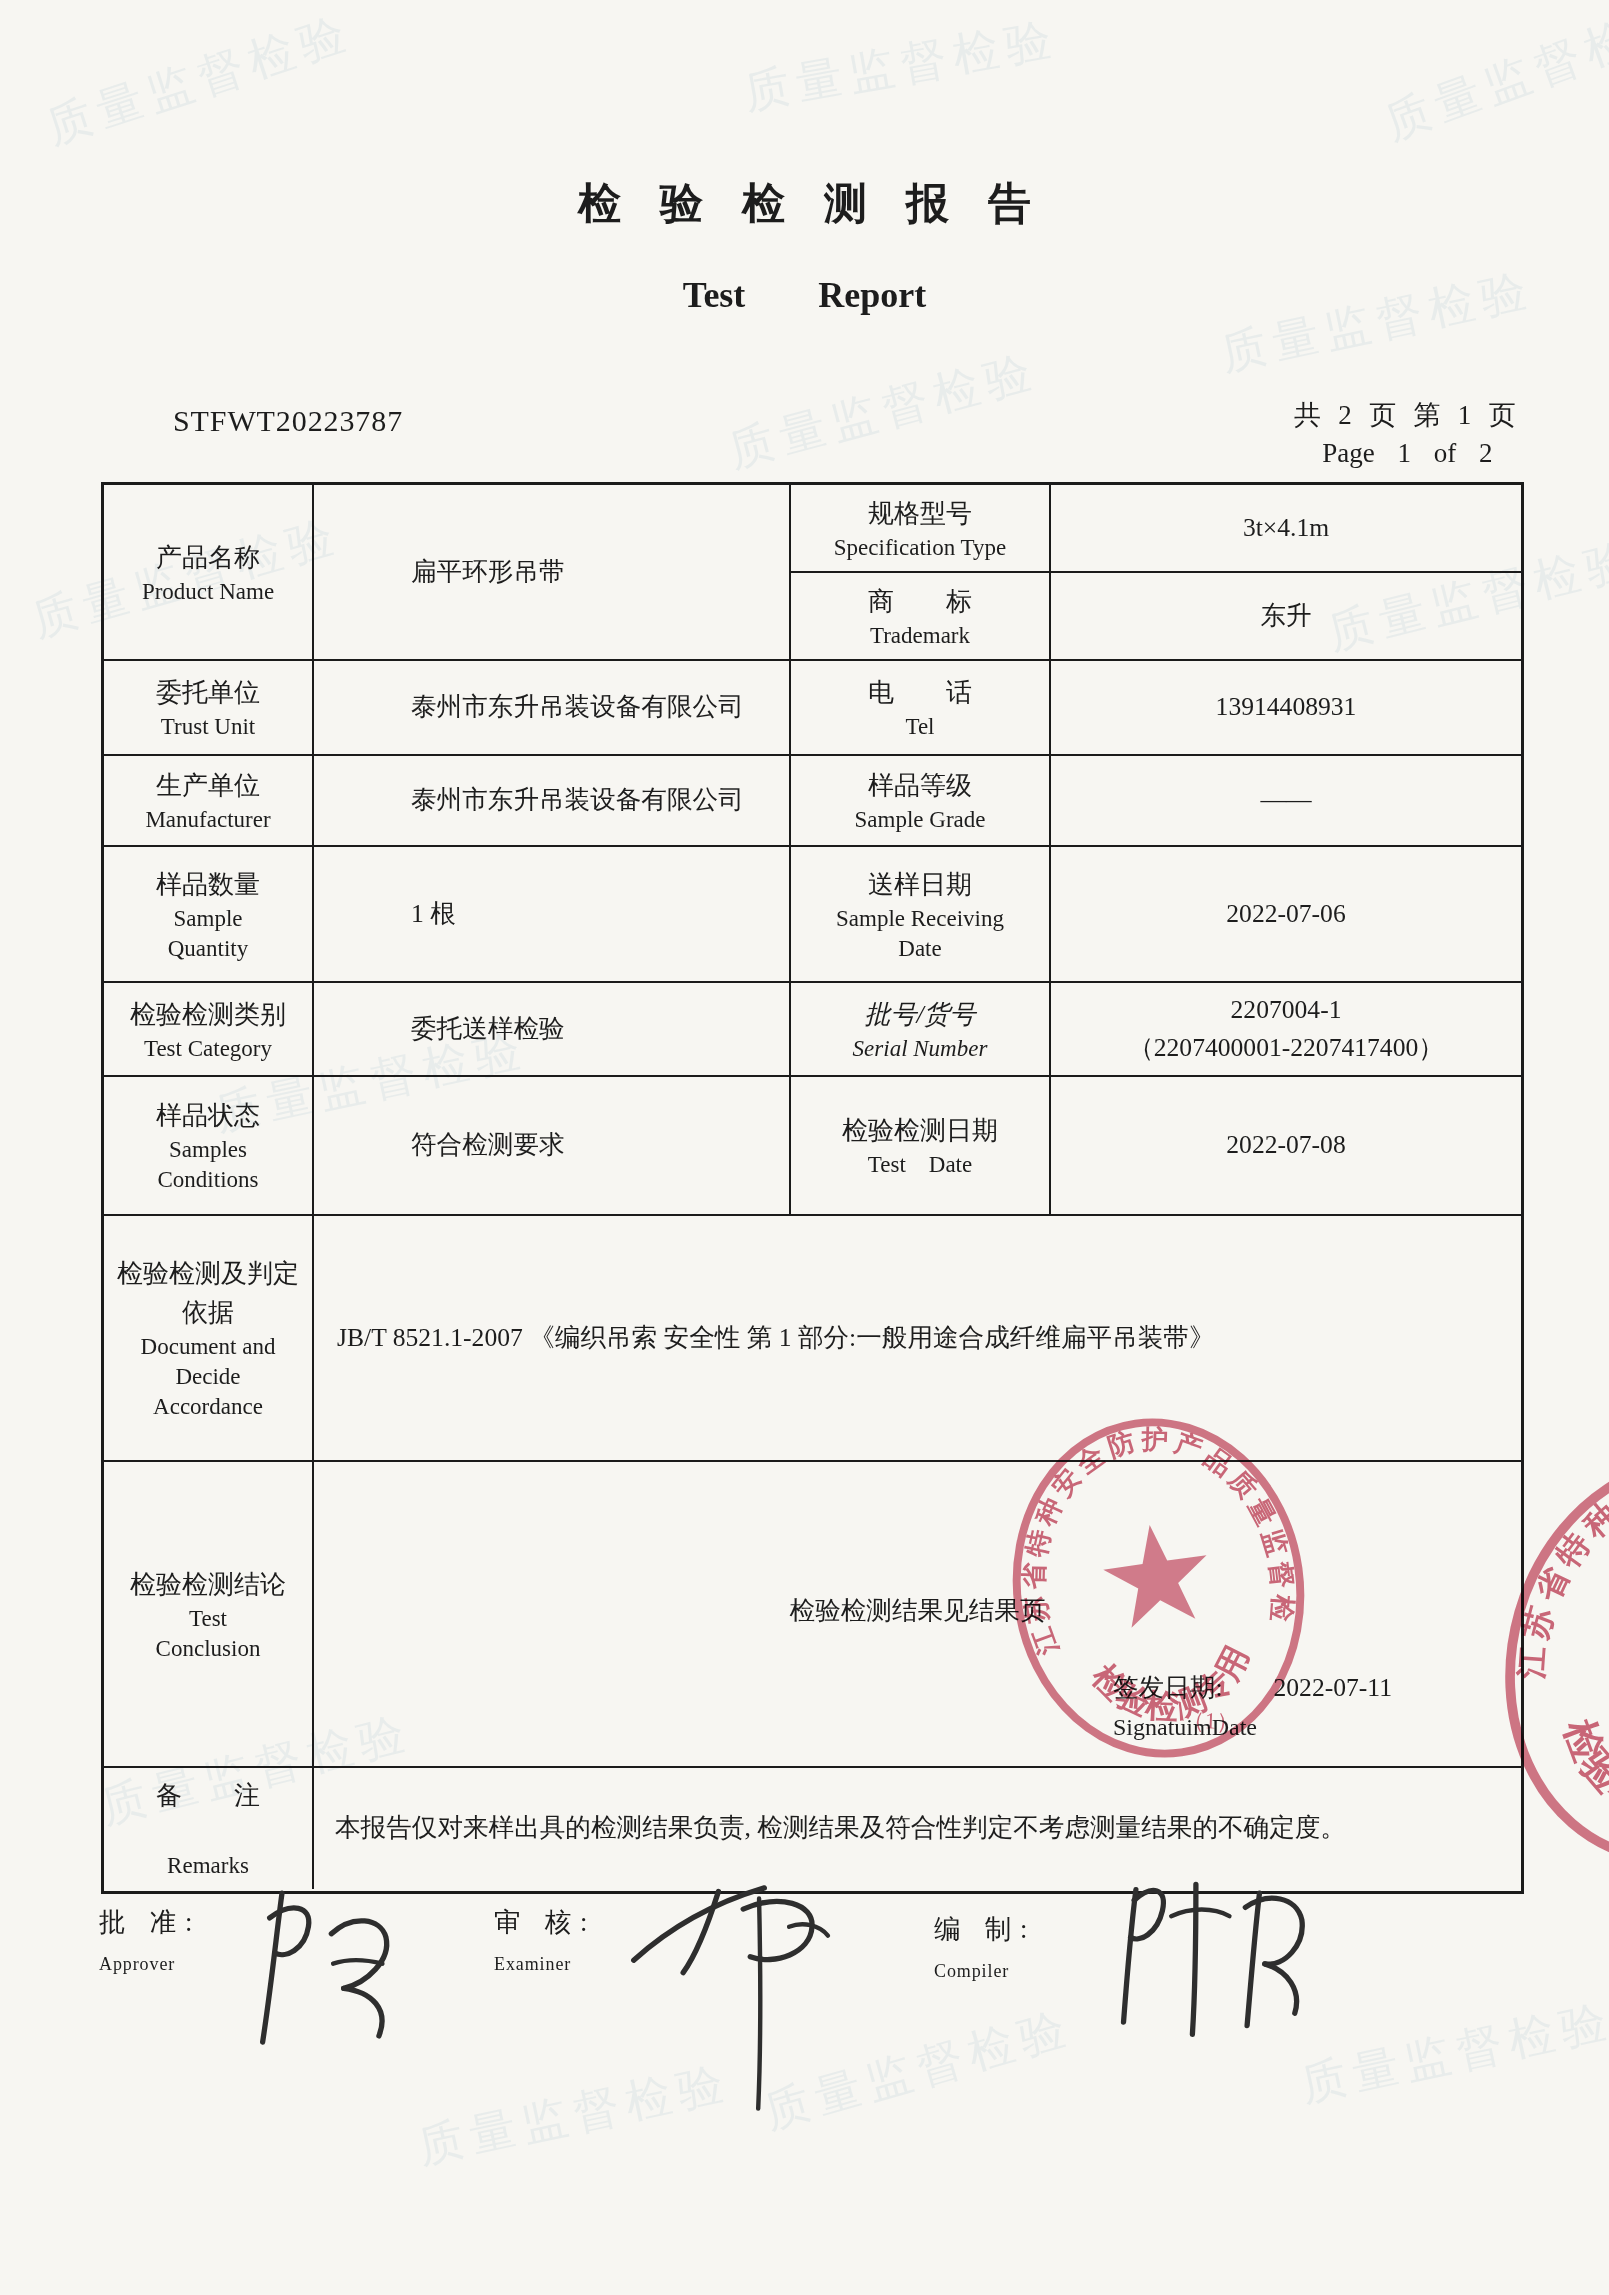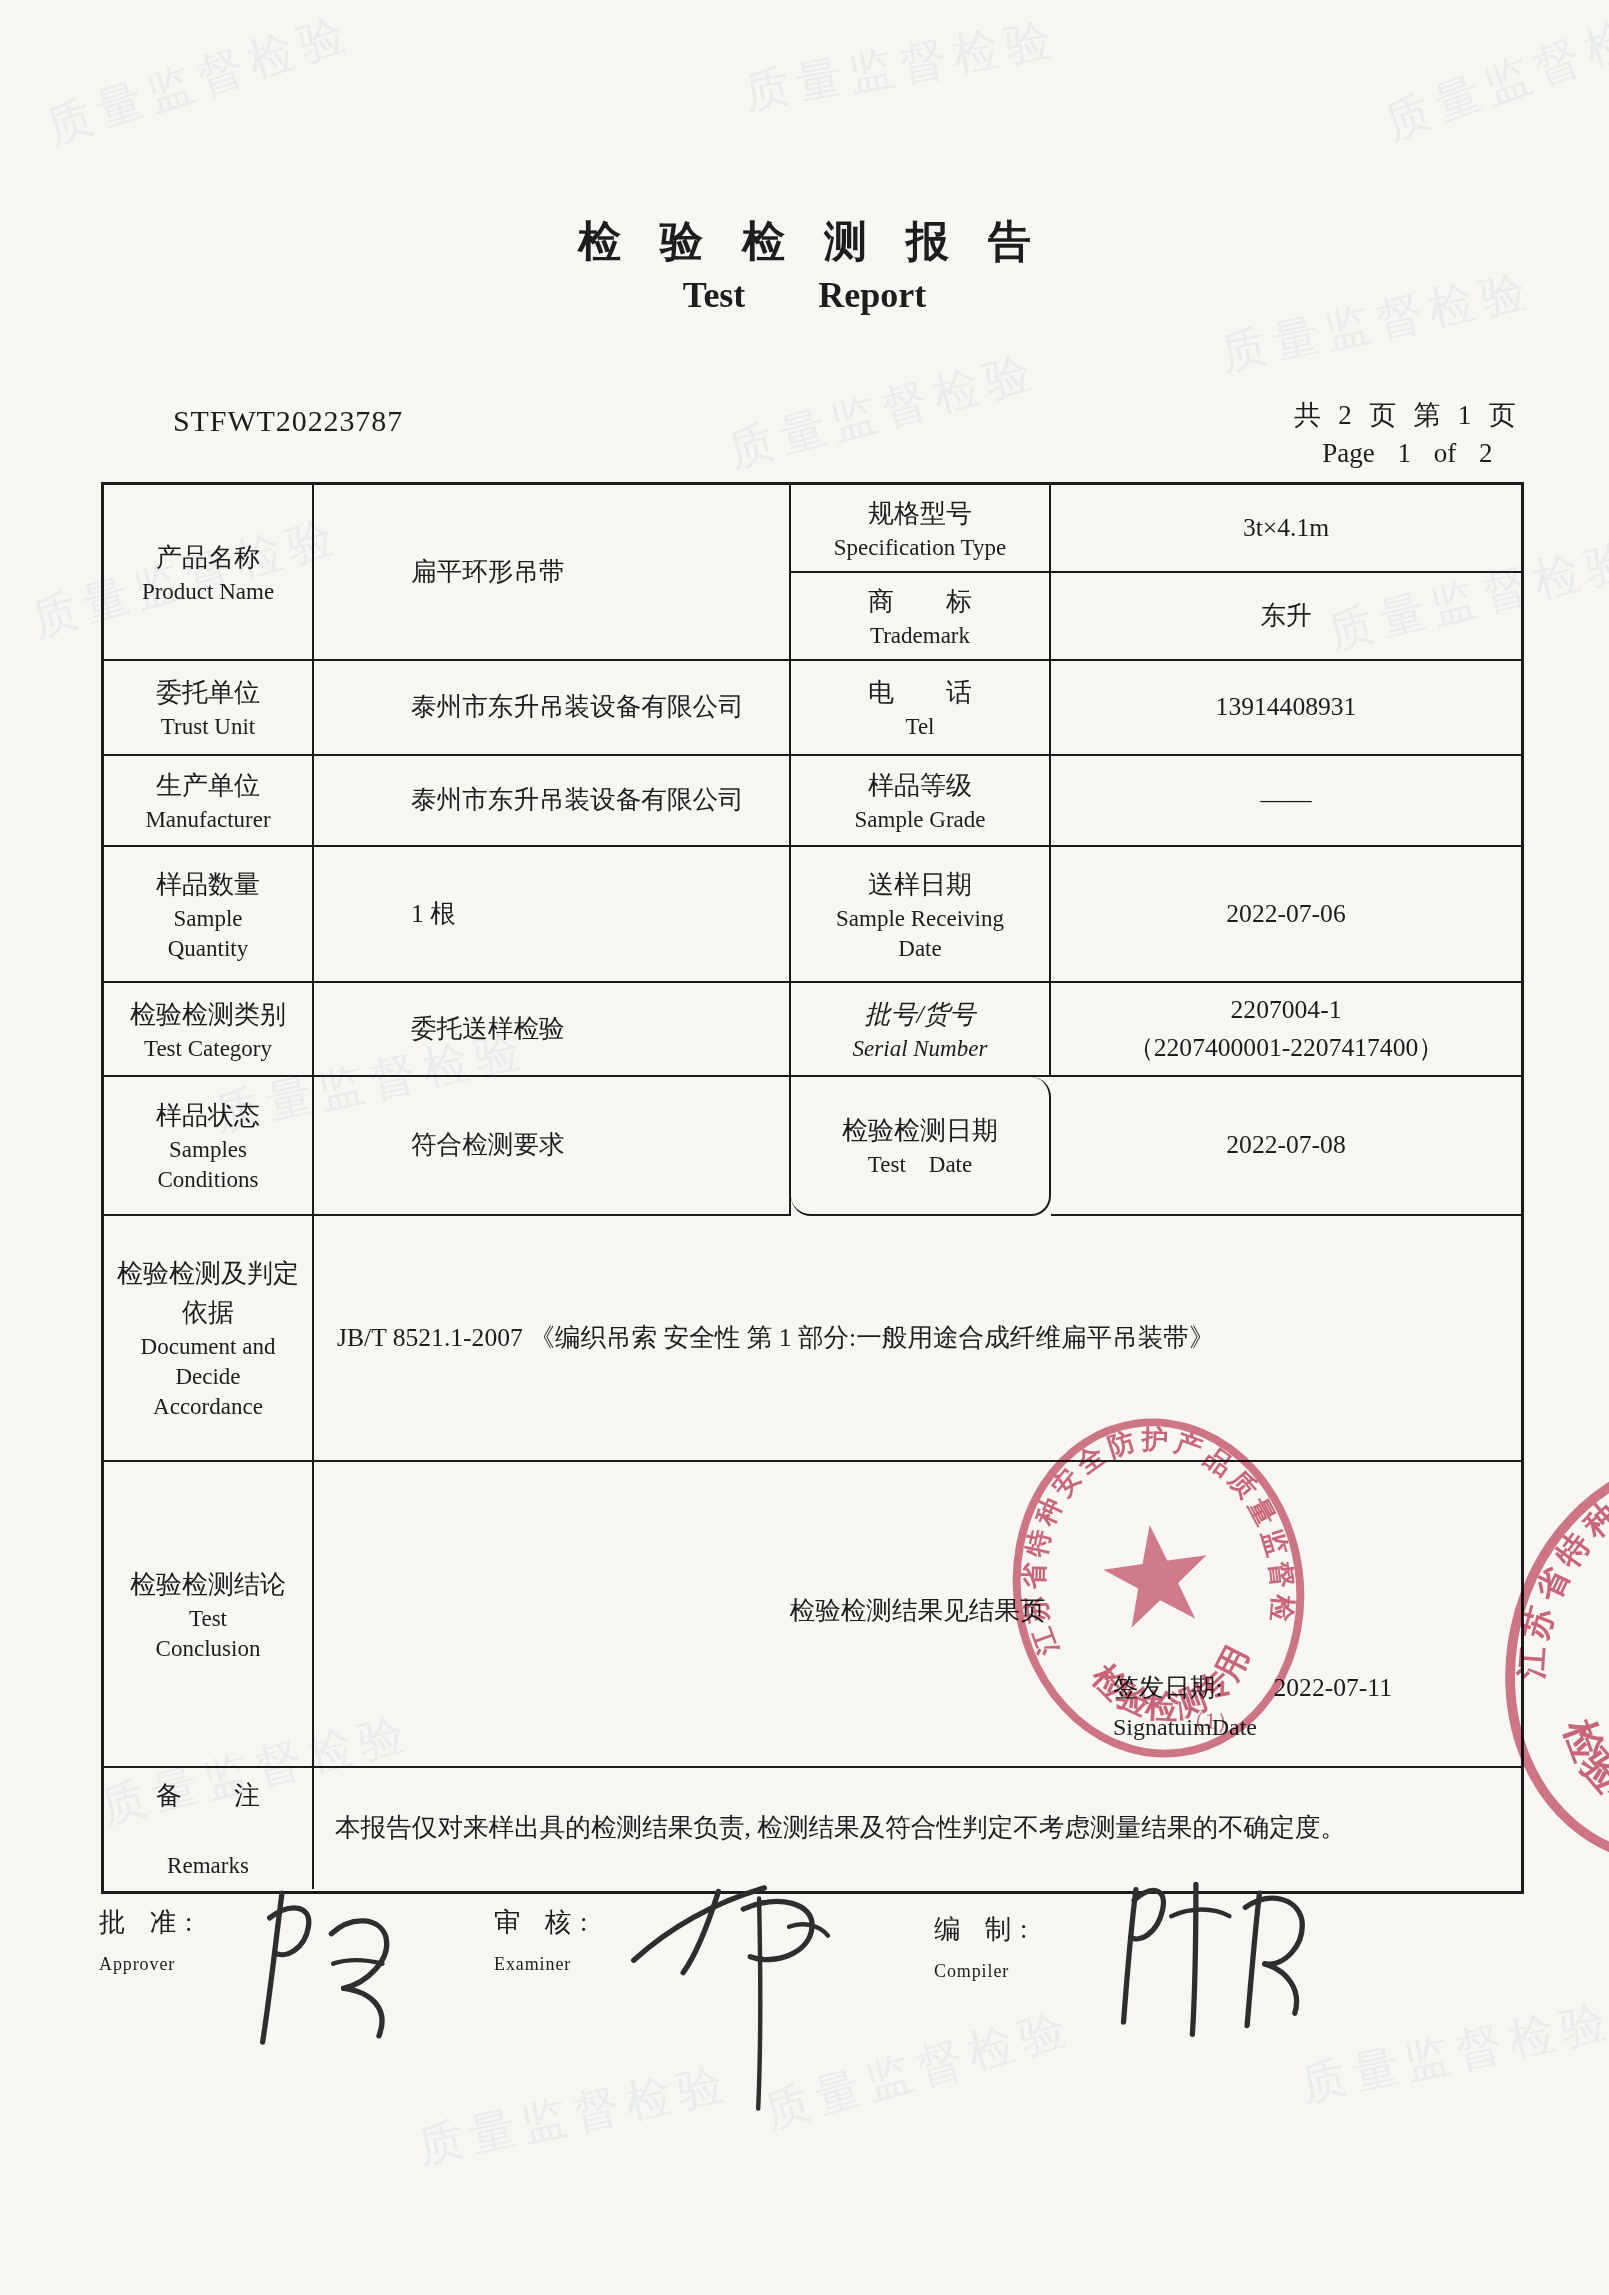--- a/index.html
+++ b/index.html
@@ -1,21 +1,21 @@
 <!DOCTYPE html>
 <html style="font-size:14px"><head>
 <meta charset="utf-8">
 <style>
   html,body{margin:0;padding:0;background:#e8e7e3;}
   .page{position:relative;width:1609px;height:2295px;background:#f7f6f2;overflow:hidden;
         font-family:"Liberation Serif","DejaVu Serif",serif;color:#1d1d1d;}
   .abs{position:absolute;}
   
   .title{top:175px;left:0;width:100%;text-align:center;font-size:43px;font-weight:bold;
-         letter-spacing:39px;text-indent:39px;margin-top:38px;}
+         letter-spacing:39px;text-indent:39px;}
   .subtitle{top:274px;left:0;width:100%;text-align:center;font-size:36px;font-weight:bold;word-spacing:64px;}
   .report-no{left:173px;top:404px;font-size:30px;letter-spacing:0.9px;}
   .pages{right:88px;top:397px;text-align:center;line-height:1.4;}
   .pages .l1{font-size:27px;letter-spacing:5.3px;}
   .pages .l2{font-size:27px;word-spacing:16px;}
   
   .tbl{left:101px;top:482px;width:1423px;height:1412px;border:3.5px solid #1b1b1b;box-sizing:border-box;
        display:grid;grid-template-columns:210px 477px 260px 470px;
        grid-template-rows:88px 88px 95px 91px 136px 94px 139px 246px 306px 121px;}
   .cell{border-right:2.6px solid #1b1b1b;border-bottom:2.6px solid #1b1b1b;box-sizing:border-box;
@@ -157,21 +157,21 @@
       <div class="val">（2207400001-2207417400）</div>
     </div>
 
     <div class="cell" style="grid-area:7/1/8/2;">
       <div class="cn">样品状态</div>
       <div class="en w160">Samples Conditions</div>
     </div>
     <div class="cell leftv" style="grid-area:7/2/8/3;">
       <div class="val">符合检测要求</div>
     </div>
-    <div class="cell" style="grid-area:7/3/8/4;border-radius:20px;">
+    <div class="cell" style="grid-area:7/3/8/4;">
       <div class="cn">检验检测日期</div>
       <div class="en">Test　Date</div>
     </div>
     <div class="cell nr" style="grid-area:7/4/8/5;">
       <div class="val">2022-07-08</div>
     </div>
 
     <div class="cell" style="grid-area:8/1/9/2;">
       <div class="cn">检验检测及判定依据</div>
       <div class="en w200">Document and Decide Accordance</div>

